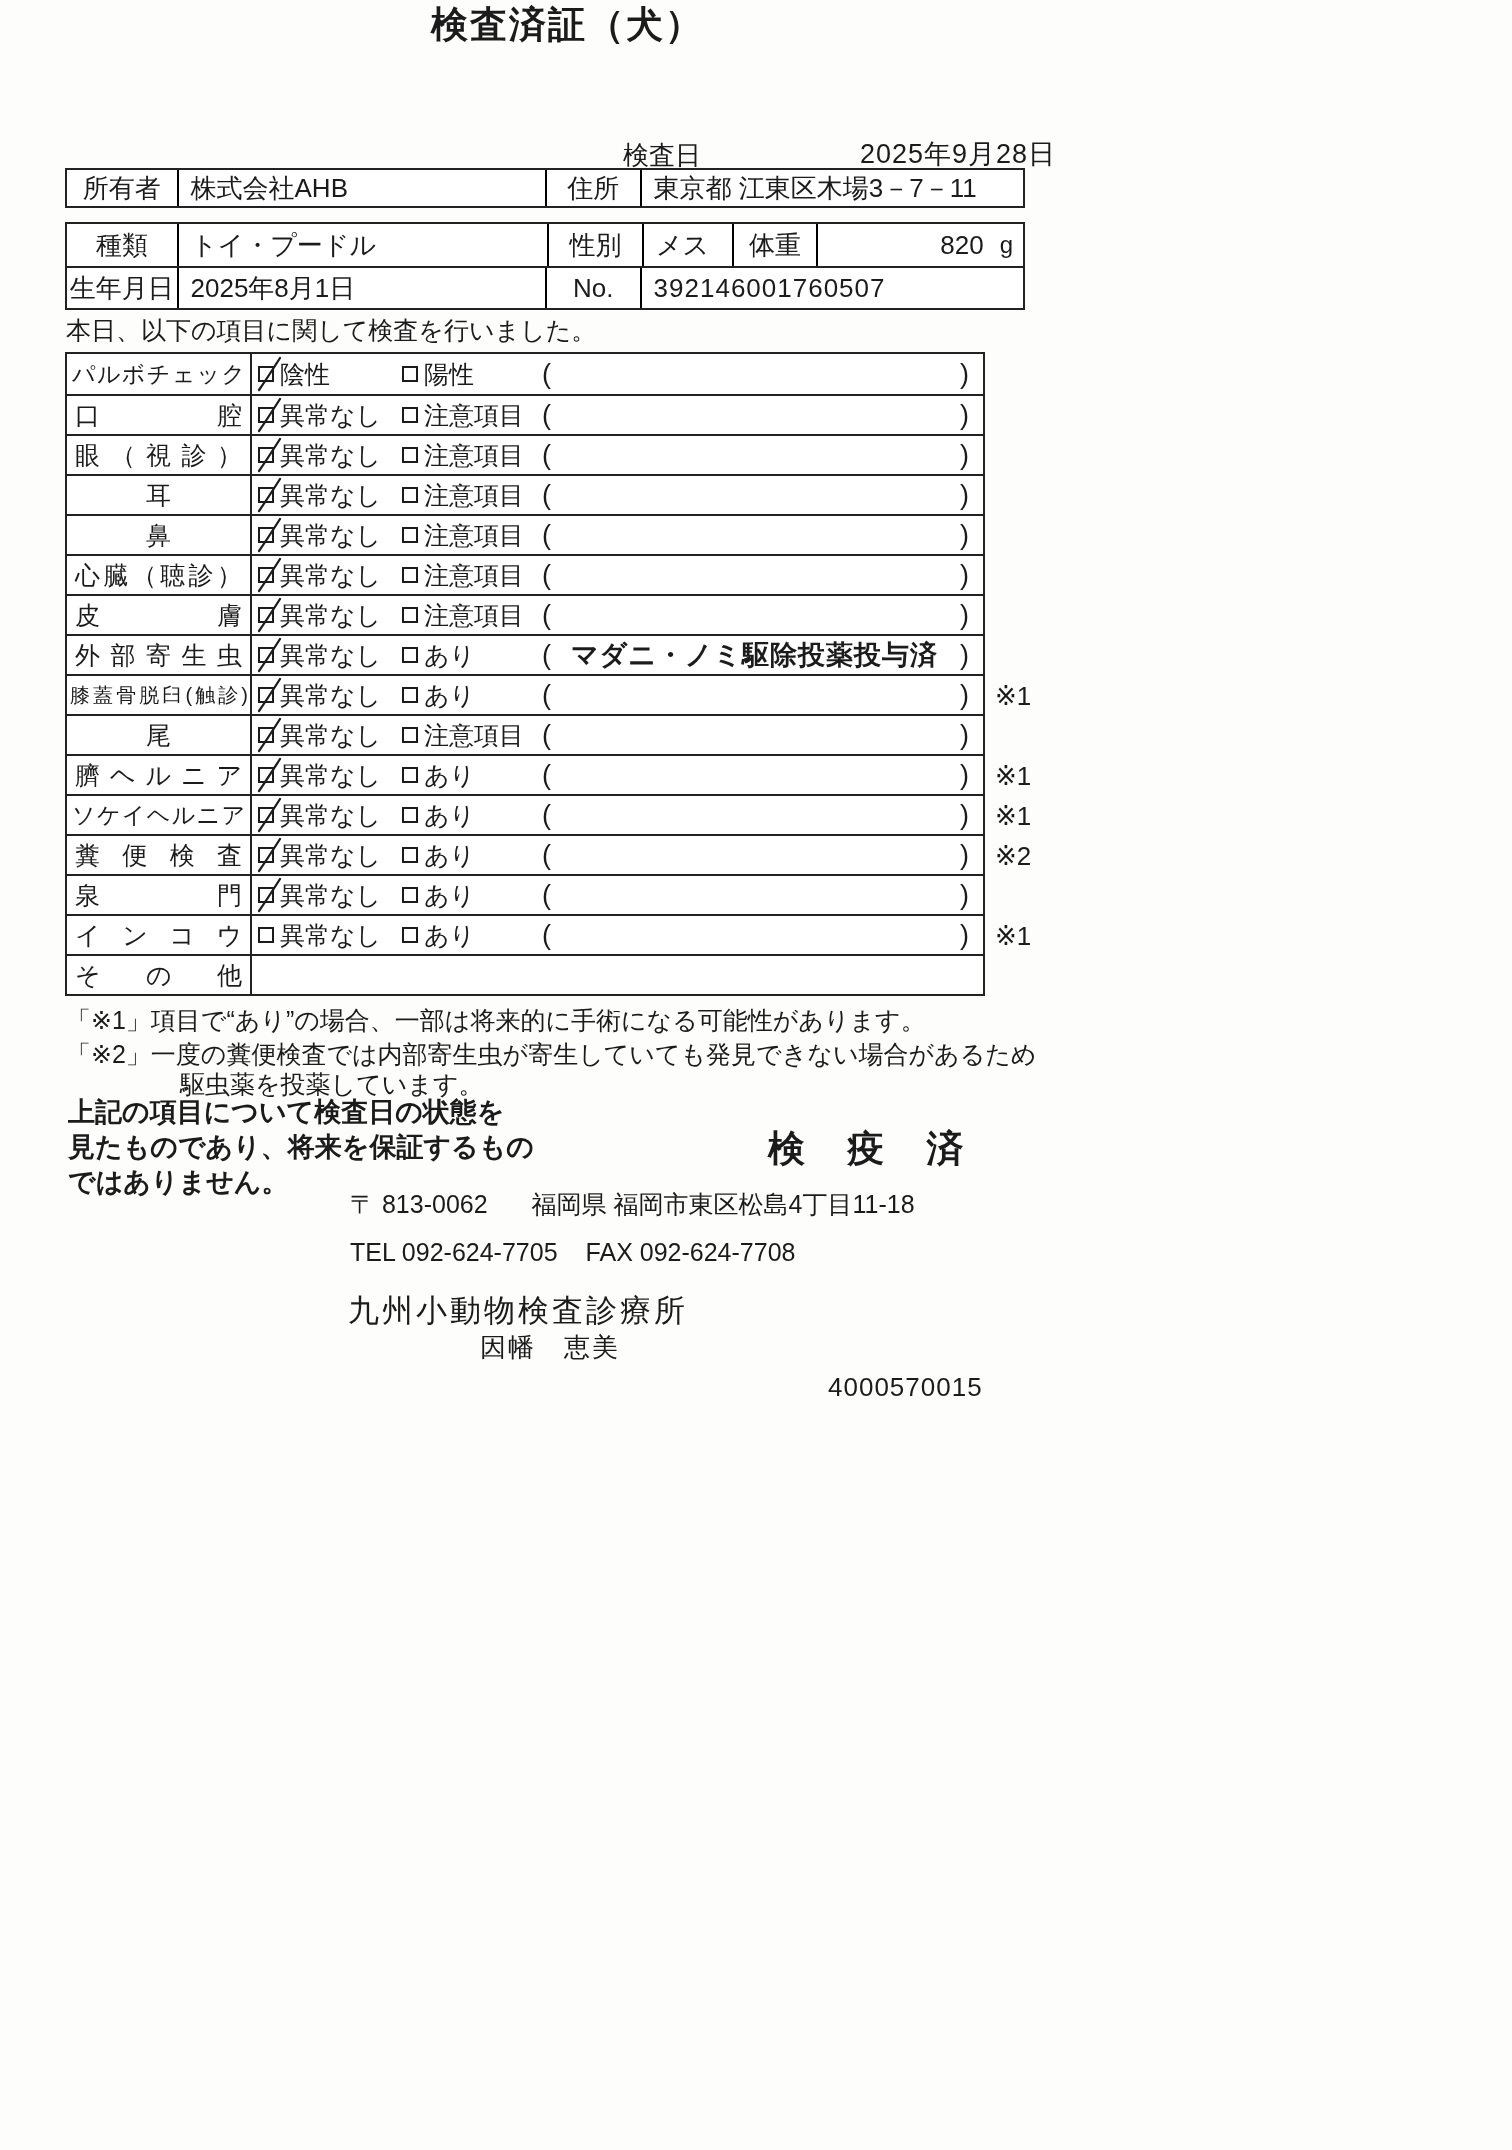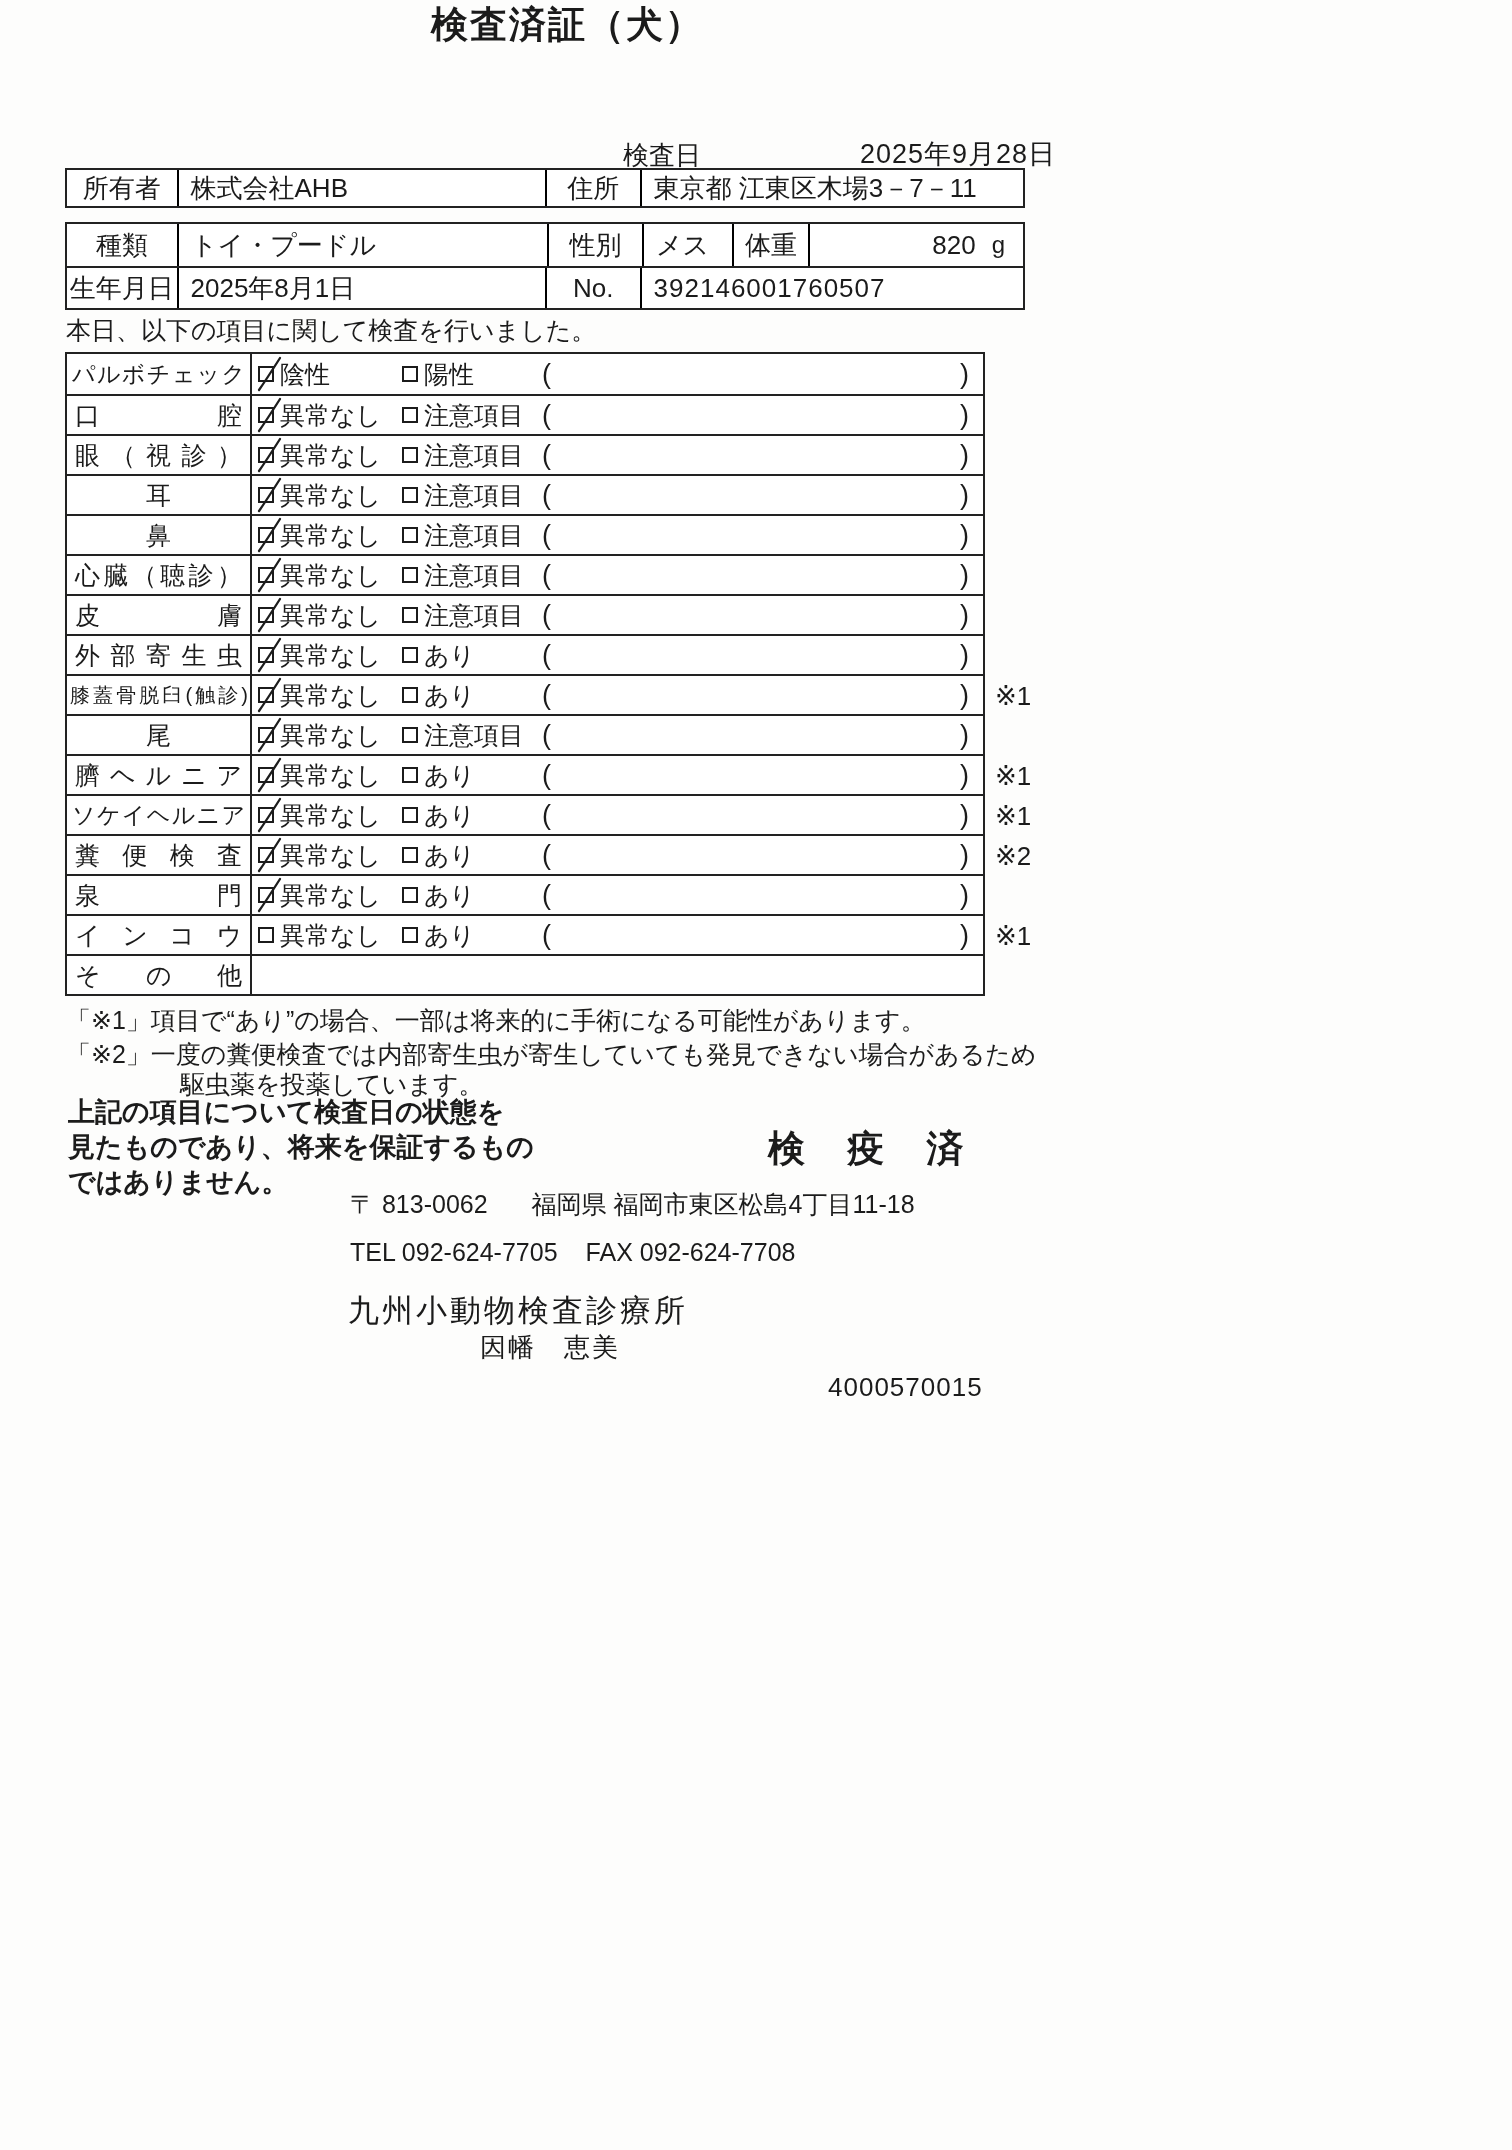--- a/index.html
+++ b/index.html
@@ -102,21 +102,21 @@
   <div class="cell lblc" style="width:95px">住所</div>
   <div class="cell valc" style="width:385px">東京都 江東区木場3－7－11</div>
 </div>
 
 <div class="abs itable t-pet" style="display:block">
   <div class="row">
     <div class="cell lblc" style="width:110px">種類</div>
     <div class="cell valc" style="width:370px">トイ・プードル</div>
     <div class="cell lblc" style="width:95px">性別</div>
     <div class="cell valc" style="width:90px">メス</div>
-    <div class="cell lblc" style="width:76px">体重</div>
+    <div class="cell lblc" style="width:84px">体重</div>
     <div class="cell weightc" style="width:207px">
       <span>820</span>
       <span class="weight-unit">g</span>
     </div>
   </div>
   <div class="row">
     <div class="cell lblc" style="width:110px">生年月日</div>
     <div class="cell valc" style="width:370px">2025年8月1日</div>
     <div class="cell lblc" style="width:95px">No.</div>
     <div class="cell valc no-val" style="width:385px">392146001760507</div>
@@ -313,20 +313,21 @@
                 <path d="M4 39 Q 11 29 25 7" stroke="#1c1c1c" stroke-width="2.3" fill="none" stroke-linecap="round"></path>
               </svg>
             </span>
             <span>異常なし</span>
           </span>
           <span class="opt" style="left: 150px;">
             <span class="cbx"></span>
             <span>あり</span>
           </span>
           <span class="paren paren-open">(</span>
+          <span class="paren paren-text">マダニ・ノミ駆除投薬投与済</span>
           <span class="paren paren-close">)</span>
         </div>
       </div>
       <div class="insp-row">
         <div class="insp-label long">
           <span>膝</span>
           <span>蓋</span>
           <span>骨</span>
           <span>脱</span>
           <span>臼</span>

